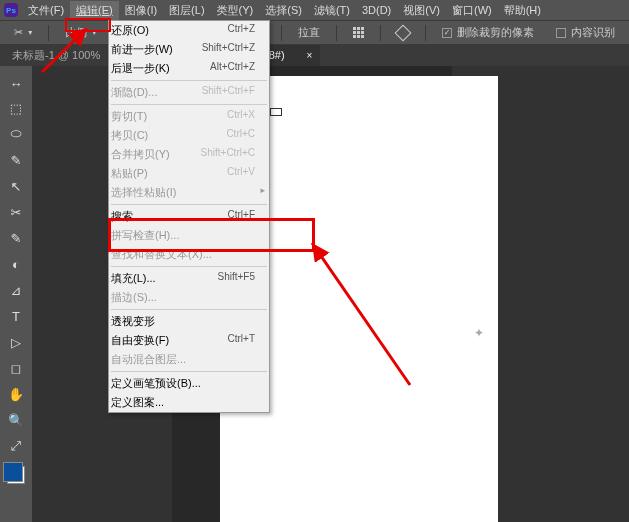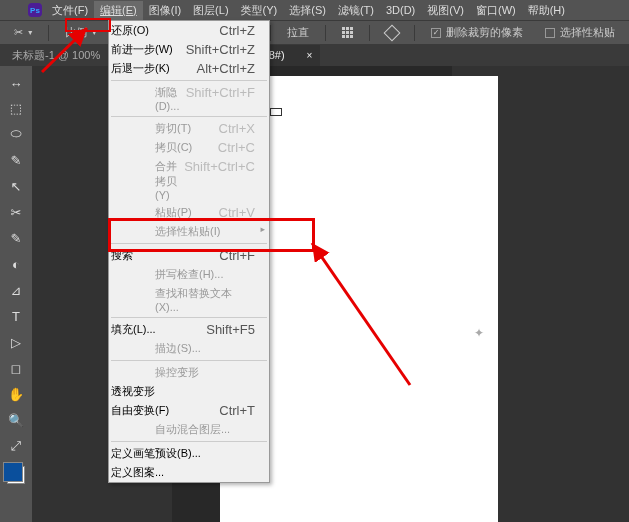--- a/index.html
+++ b/index.html
@@ -1,19 +1,19 @@
 <!DOCTYPE html>
 <html><head>
 <meta charset="utf-8">
 <style>
   * { box-sizing: border-box; margin: 0; padding: 0; font-family: "Microsoft YaHei", sans-serif; }
   body { width: 629px; height: 522px; background: #323232; overflow: hidden; position: relative; }
   
   .menubar { height: 20px; background: #535353; display: flex; align-items: center; font-size: 11px; color: #ddd; padding-left: 4px; }
-  .ps-logo { width: 14px; height: 14px; background: #4c1d95; color: #31a8ff; font-size: 8px; font-weight: bold; display: flex; align-items: center; justify-content: center; border-radius: 4px; margin-right: 4px; margin-left: 24px; }
+  .ps-logo { width: 14px; height: 14px; background: #4c1d95; color: #31a8ff; font-size: 8px; font-weight: bold; display: flex; align-items: center; justify-content: center; border-radius: 4px; margin-right: 4px; }
   .menu-item { padding: 2px 6px; cursor: pointer; }
   .menu-item.active { background: #6a6a6a; text-decoration: underline; }
   
   .toolbar { height: 24px; background: #535353; border-top: 1px solid #3a3a3a; display: flex; align-items: center; font-size: 11px; color: #ccc; padding: 0 8px; gap: 10px; }
   .toolbar-btn { padding: 1px 6px; display: flex; align-items: center; gap: 2px;}
   .toolbar-sep { width: 1px; height: 16px; background: #3a3a3a; }
   .dropdown-ic::after { content:"▾"; font-size:8px; margin-left:3px;}
   .grid-ic { display:inline-grid; grid-template-columns:repeat(3,3px); grid-template-rows:repeat(3,3px); gap:1px;}
   .grid-ic span{background:#ccc;}
   .gear-ic { width:12px;height:12px;border:1px solid #ccc; transform:rotate(45deg);}
@@ -31,25 +31,25 @@
   .canvas-cross { position:absolute; top:260px; left:442px; color:#aaa; font-size:12px;}
   
   .lefttools { position: absolute; top: 66px; left: 0; width: 32px; bottom: 0; background: #535353; display: flex; flex-direction: column; align-items: center; padding-top: 6px; gap: 6px;}
   .tool { width: 22px; height: 20px; display: flex; align-items: center; justify-content: center; color: #ddd; font-size: 13px; cursor: pointer;}
   .swatch {width:18px;height:18px;background:#fff;border:1px solid #888;position:relative;margin-top:4px;}
   .swatch::before{content:"";position:absolute;top:-5px;left:-5px;width:18px;height:18px;background:#0a4f9c;border:1px solid #888;}
   
   
   .dropdown { position: absolute; top: 20px; left: 108px; width: 162px; background: #f0f0f0; border: 1px solid #999; box-shadow: 2px 2px 4px rgba(0,0,0,.3); font-size: 11px; z-index: 10;}
   .dd-item { display: flex; justify-content: space-between; padding: 2px 14px 2px 2px; cursor: default; color: #000;}
-  .dd-item.disabled { color: #999; margin-left: 44px; }
+  .dd-item.disabled { color: #999; }
   .dd-item.submenu::after { content: "▸"; font-size: 9px; position:absolute; right:4px;}
   .dd-item { position: relative;}
   .dd-sep { height: 1px; background: #ccc; margin: 2px 2px; }
-  .dd-shortcut { color: #555; font-size: 13px;}
+  .dd-shortcut { color: #555; font-size: 10px;}
   .dd-item.disabled .dd-shortcut{color:#bbb;}
   
   
   .red-box-menu { position:absolute; top:18px; left:65px; width:46px; height:14px; border:2px solid #e60000; z-index:30; pointer-events:none;}
   .red-box-fill { position:absolute; top:218px; left:108px; width:207px; height:34px; border:3px solid #e60000; z-index:30; pointer-events:none;}
   .arrow-svg { position:absolute; z-index:29; pointer-events:none;}
 </style>
 </head>
 <body>
 
@@ -94,21 +94,21 @@
   <span class="toolbar-btn">
       <span class="gear-ic"></span>
     </span>
   <div class="toolbar-sep"></div>
   <span class="toolbar-btn">
       <span class="checkbox">✓</span>
       <span>删除裁剪的像素</span>
     </span>
   <span class="toolbar-btn">
       <span class="checkbox"></span>
-      <span>选择性粘贴</span>
+      <span>内容识别</span>
     </span>
 </div>
 
 <div class="tabbar">
   <div class="tab">
     <span>未标题-1 @ 100%</span>
     <span class="tab-close">×</span>
   </div>
   <div class="tab active">
     <span>新建画布-2 @ 50%(RGB/8#)</span>
@@ -193,23 +193,20 @@
     </div>
     <div class="dd-sep"></div>
     <div class="dd-item">
       <span>填充(L)...</span>
       <span class="dd-shortcut">Shift+F5</span>
     </div>
     <div class="dd-item disabled">
       <span>描边(S)...</span>
     </div>
     <div class="dd-sep"></div>
-    <div class="dd-item disabled">
-      <span>操控变形</span>
-    </div>
     <div class="dd-item">
       <span>透视变形</span>
     </div>
     <div class="dd-item">
       <span>自由变换(F)</span>
       <span class="dd-shortcut">Ctrl+T</span>
     </div>
     <div class="dd-item disabled">
       <span>自动混合图层...</span>
     </div>

